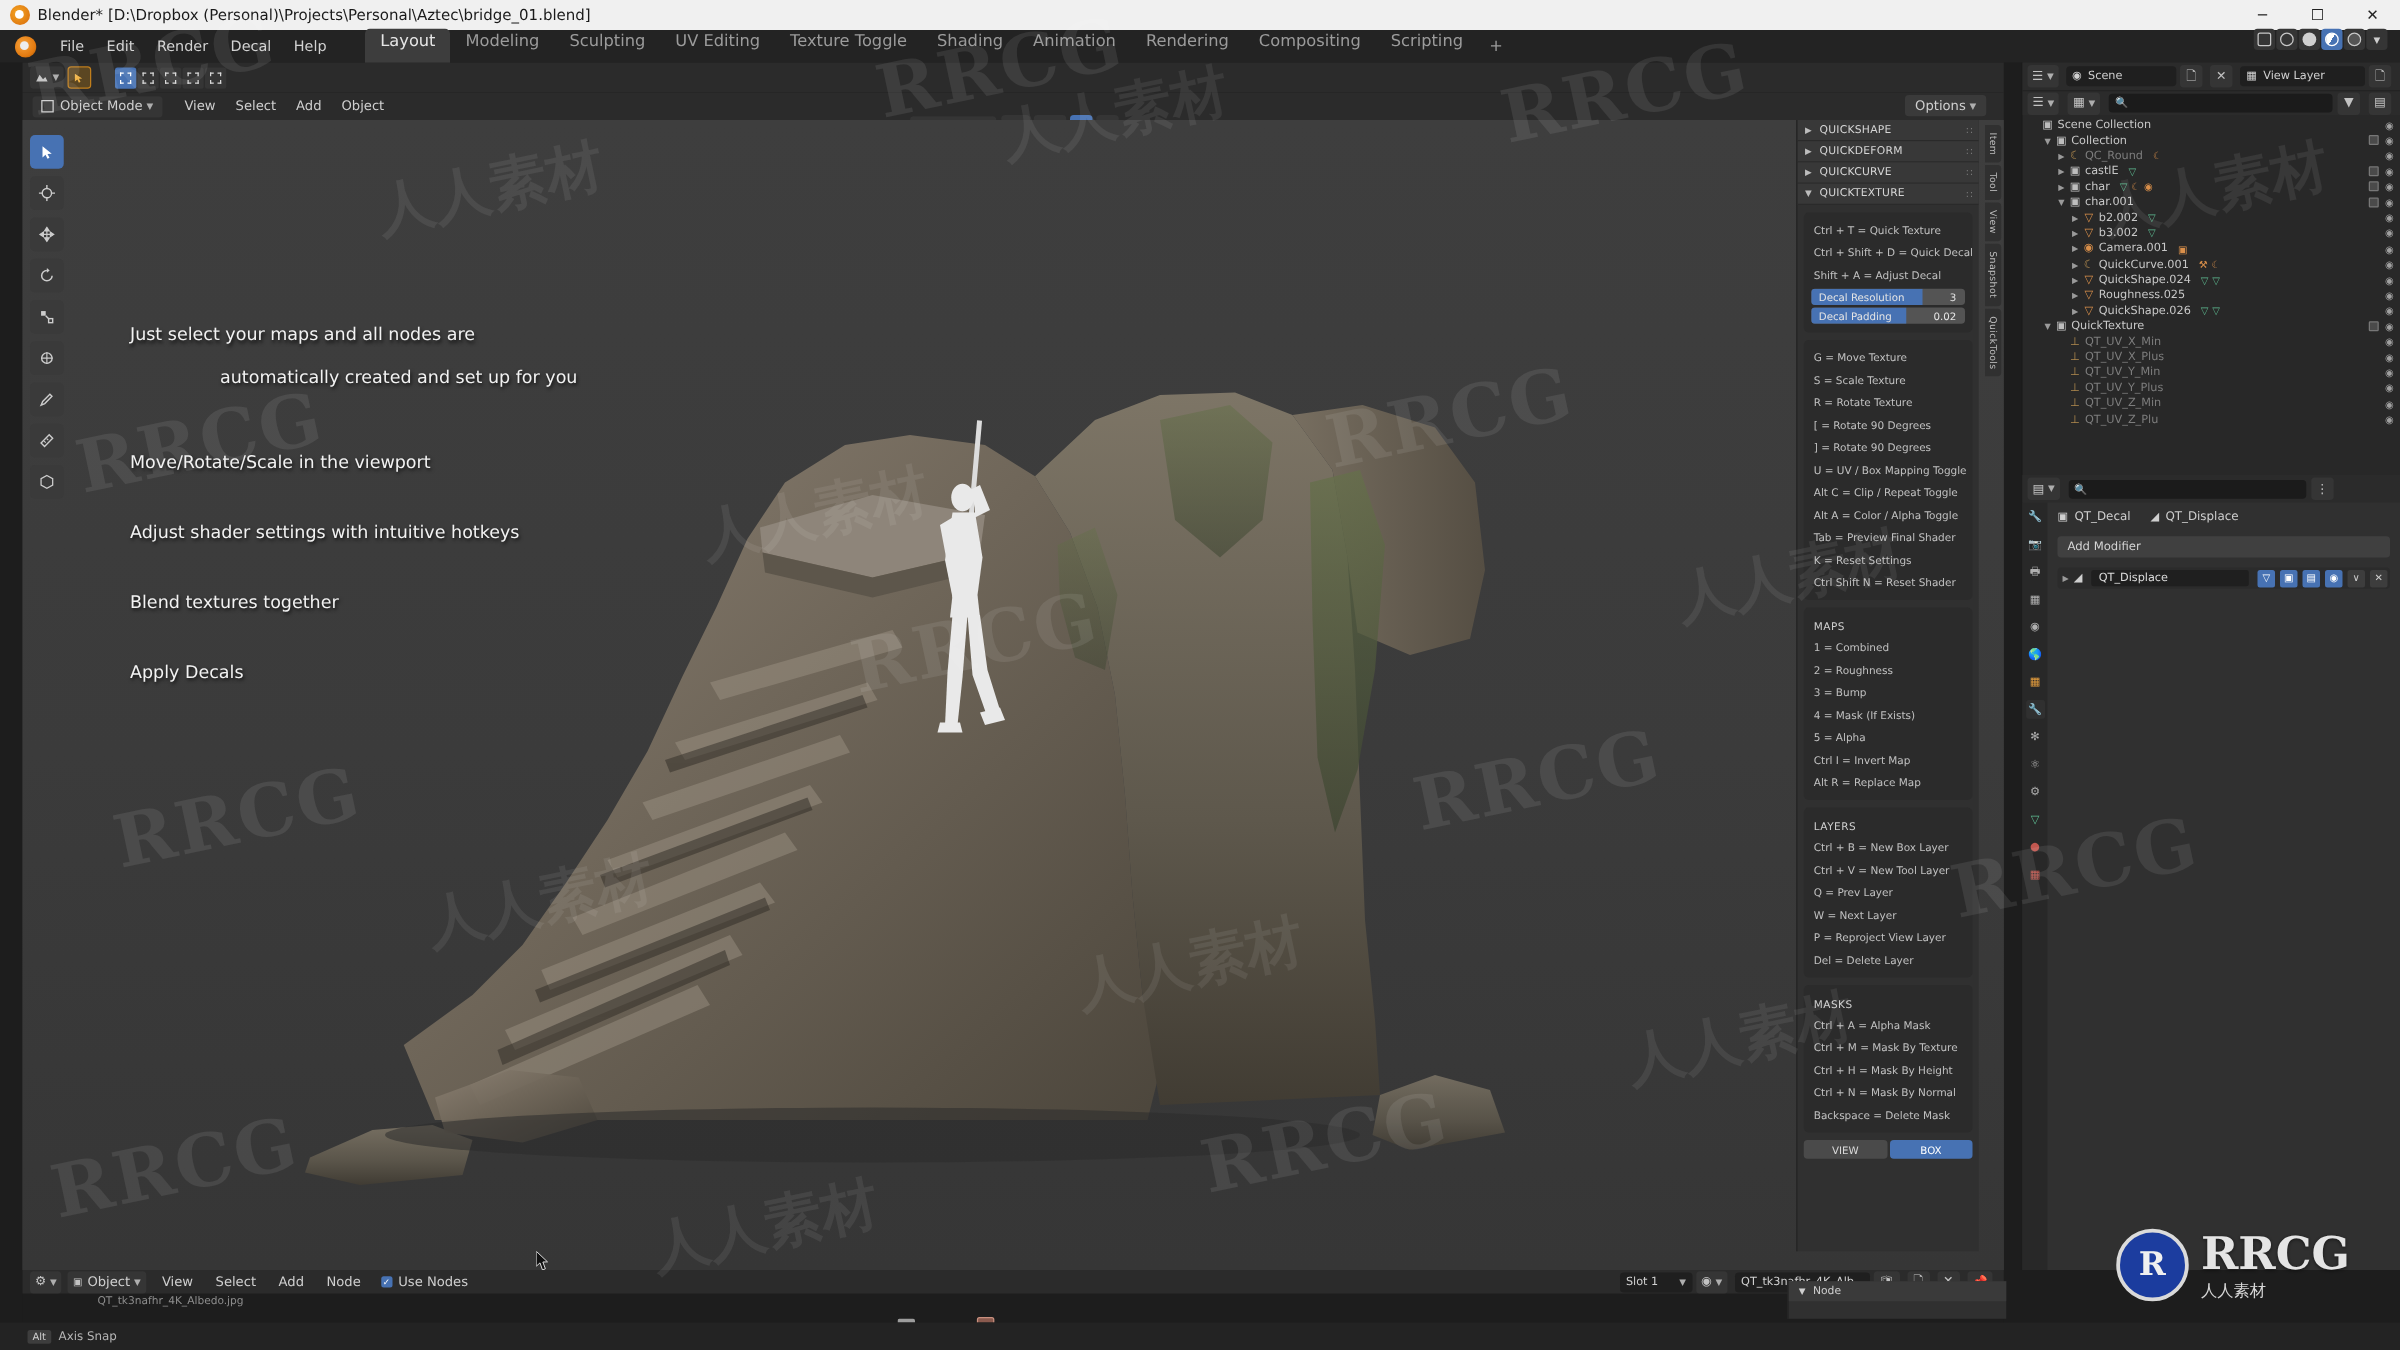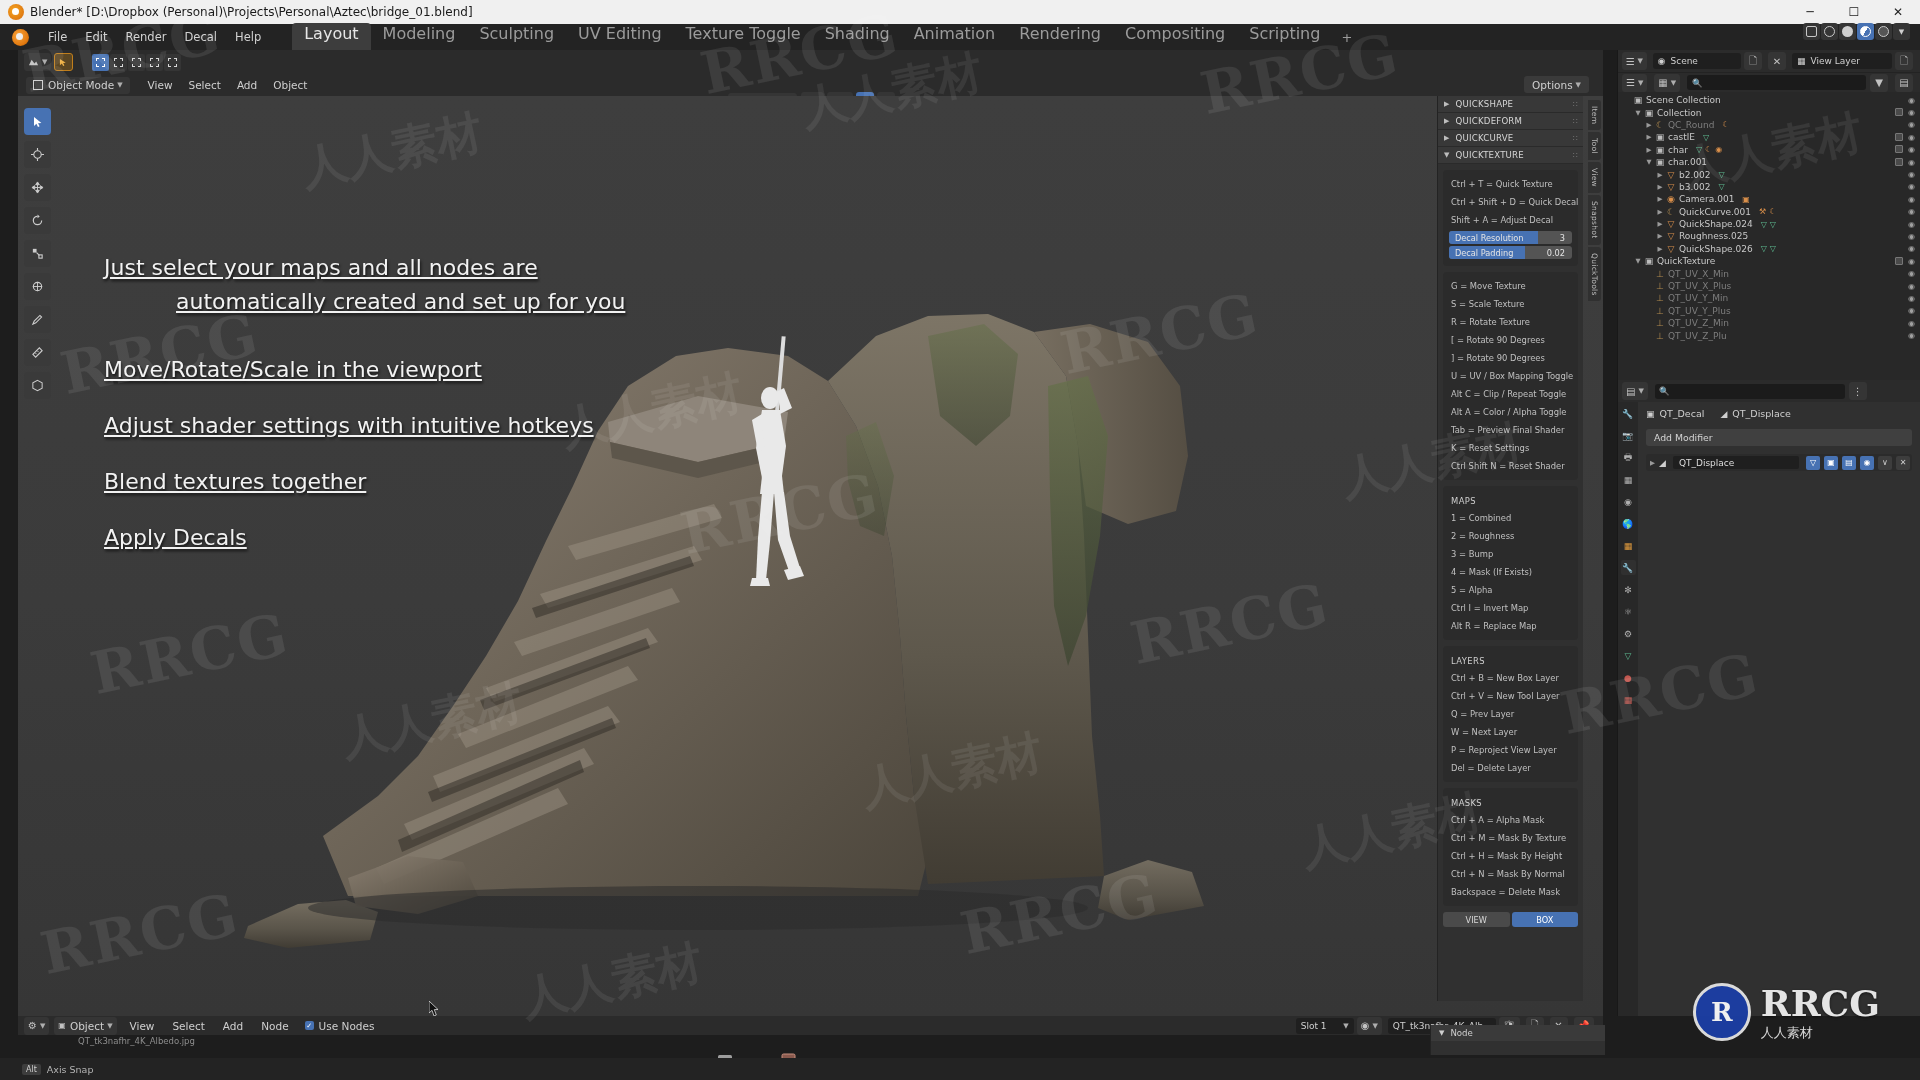--- a/index.html
+++ b/index.html
@@ -45,21 +45,21 @@
   }
   .blender-logo::after{
     content:""; position:absolute; left:4px; top:4px; width:7px; height:7px;
     border-radius:50%; background:#ededed;
   }
   .menu-item {
     font-size: 11.5px; color: #d2d2d2; padding: 3px 9px; white-space: nowrap; border-radius: 3px;
   }
   .ws-tabs { display: flex; align-items: center; margin-left: 22px; height: 26px; }
   .ws-tab {
-    font-size: 16px; color: #9b9b9b; padding: 5px 12px 24px; white-space: nowrap;
+    font-size: 13px; color: #9b9b9b; padding: 5px 12px 24px; white-space: nowrap;
     border-radius: 4px 4px 0 0; height: 22px; line-height: 12px;
   }
   .ws-tab.active { background: #3d3d3d; color: #e6e6e6; }
   .ws-plus { color: #9b9b9b; font-size: 13px; padding: 2px 9px; }
 
   
   .vp-toolheader {
     position: absolute; left: 18px; top: 50px; width: 1585px; height: 24px;
     background: #2b2b2b; display: flex; align-items: center; padding-left: 6px;
   }
@@ -127,21 +127,21 @@
 
   
   .character { position:absolute; left:700px; top:240px; width:120px; height:300px; }
 
   
   .vp-text {
     position: absolute; left: 86px; top: 158px; width: 720px;
     color: #f2f2f2; text-shadow: 1px 2px 3px rgba(0,0,0,.75);
     font-family: "DejaVu Sans", sans-serif;
   }
-  .vp-line { font-size: 22px; line-height: 28px; margin-bottom: 28px; font-weight: 400; text-decoration: underline; }
+  .vp-line { font-size: 14px; line-height: 28px; margin-bottom: 28px; font-weight: 400; }
   .vp-line.l1 { margin-bottom: 6px; }
   .vp-line.l1b { margin-left: 72px; margin-bottom: 40px; }
 
   
   .gizmo { position:absolute; right:58px; top:12px; width:62px; height:62px; }
   .nav-icons { position:absolute; right:66px; top:82px; display:flex; flex-direction:column; gap:8px; }
   .nav-ic { width:17px; height:17px; color:#b8b8b8; font-size:12px;
             display:flex;align-items:center;justify-content:center; }
 
   

